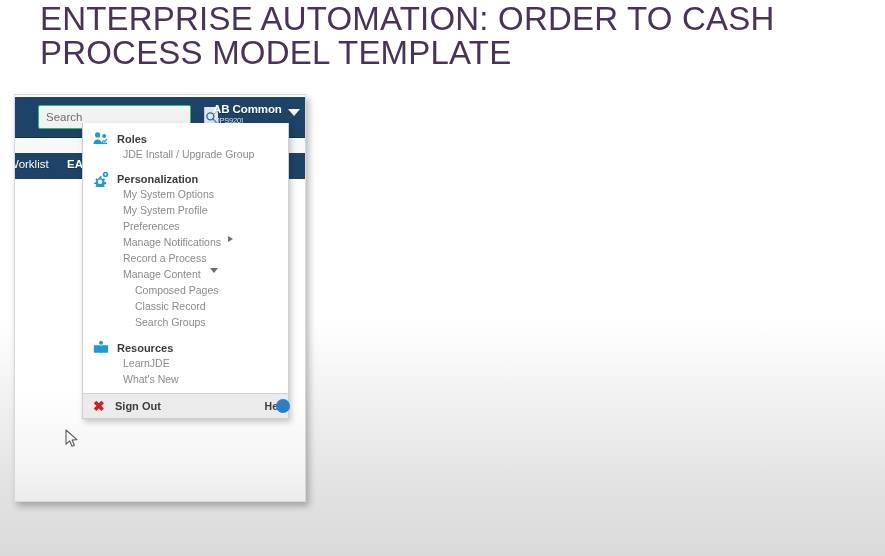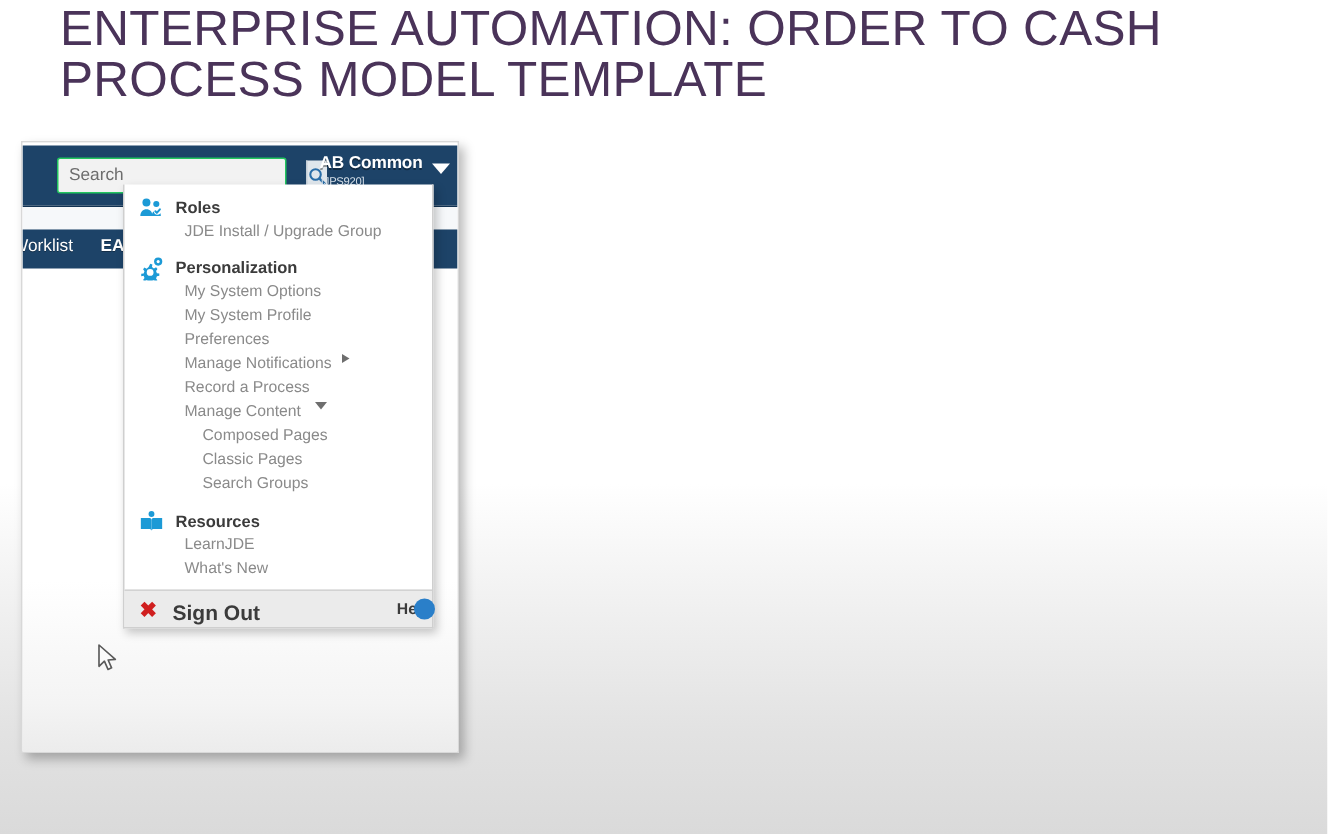--- a/index.html
+++ b/index.html
@@ -268,21 +268,21 @@
     top: 5px;
     font-size: 14px;
     font-weight: bold;
     color: #d01f1f;
     line-height: 14px;
   }
   #signout-label {
     position: absolute;
     left: 32px;
     top: 6px;
-    font-size: 14px;
+    font-size: 11px;
     font-weight: bold;
     color: #3b3b3b;
   }
   #help-label {
     position: absolute;
     right: 10px;
     top: 6px;
     font-size: 10.5px;
     font-weight: bold;
     color: #3b3b3b;
@@ -394,21 +394,21 @@
       </div>
       <div class="menu-item">
         <span>Manage Content</span>
         <span class="arrow-down"></span>
       </div>
 
       <div class="menu-item indent-2">
         <span>Composed Pages</span>
       </div>
       <div class="menu-item indent-2">
-        <span>Classic Pages</span>
+        <span>Classic Record</span>
       </div>
       <div class="menu-item indent-2">
         <span>Search Groups</span>
       </div>
 
       <div class="menu-group-head" style="margin-top:6px;">
         <span class="group-icon">
           <svg class="icon-svg" width="16" height="15" viewBox="0 0 18 16" aria-hidden="true">
             <circle cx="9" cy="2.6" r="2.2" fill="#1c9ad6"></circle>
             <path d="M1 5.6h6.6c.8 0 1.4.6 1.4 1.4v8.2c0-.8-.6-1.4-1.4-1.4H1z" fill="#1c9ad6"></path>

